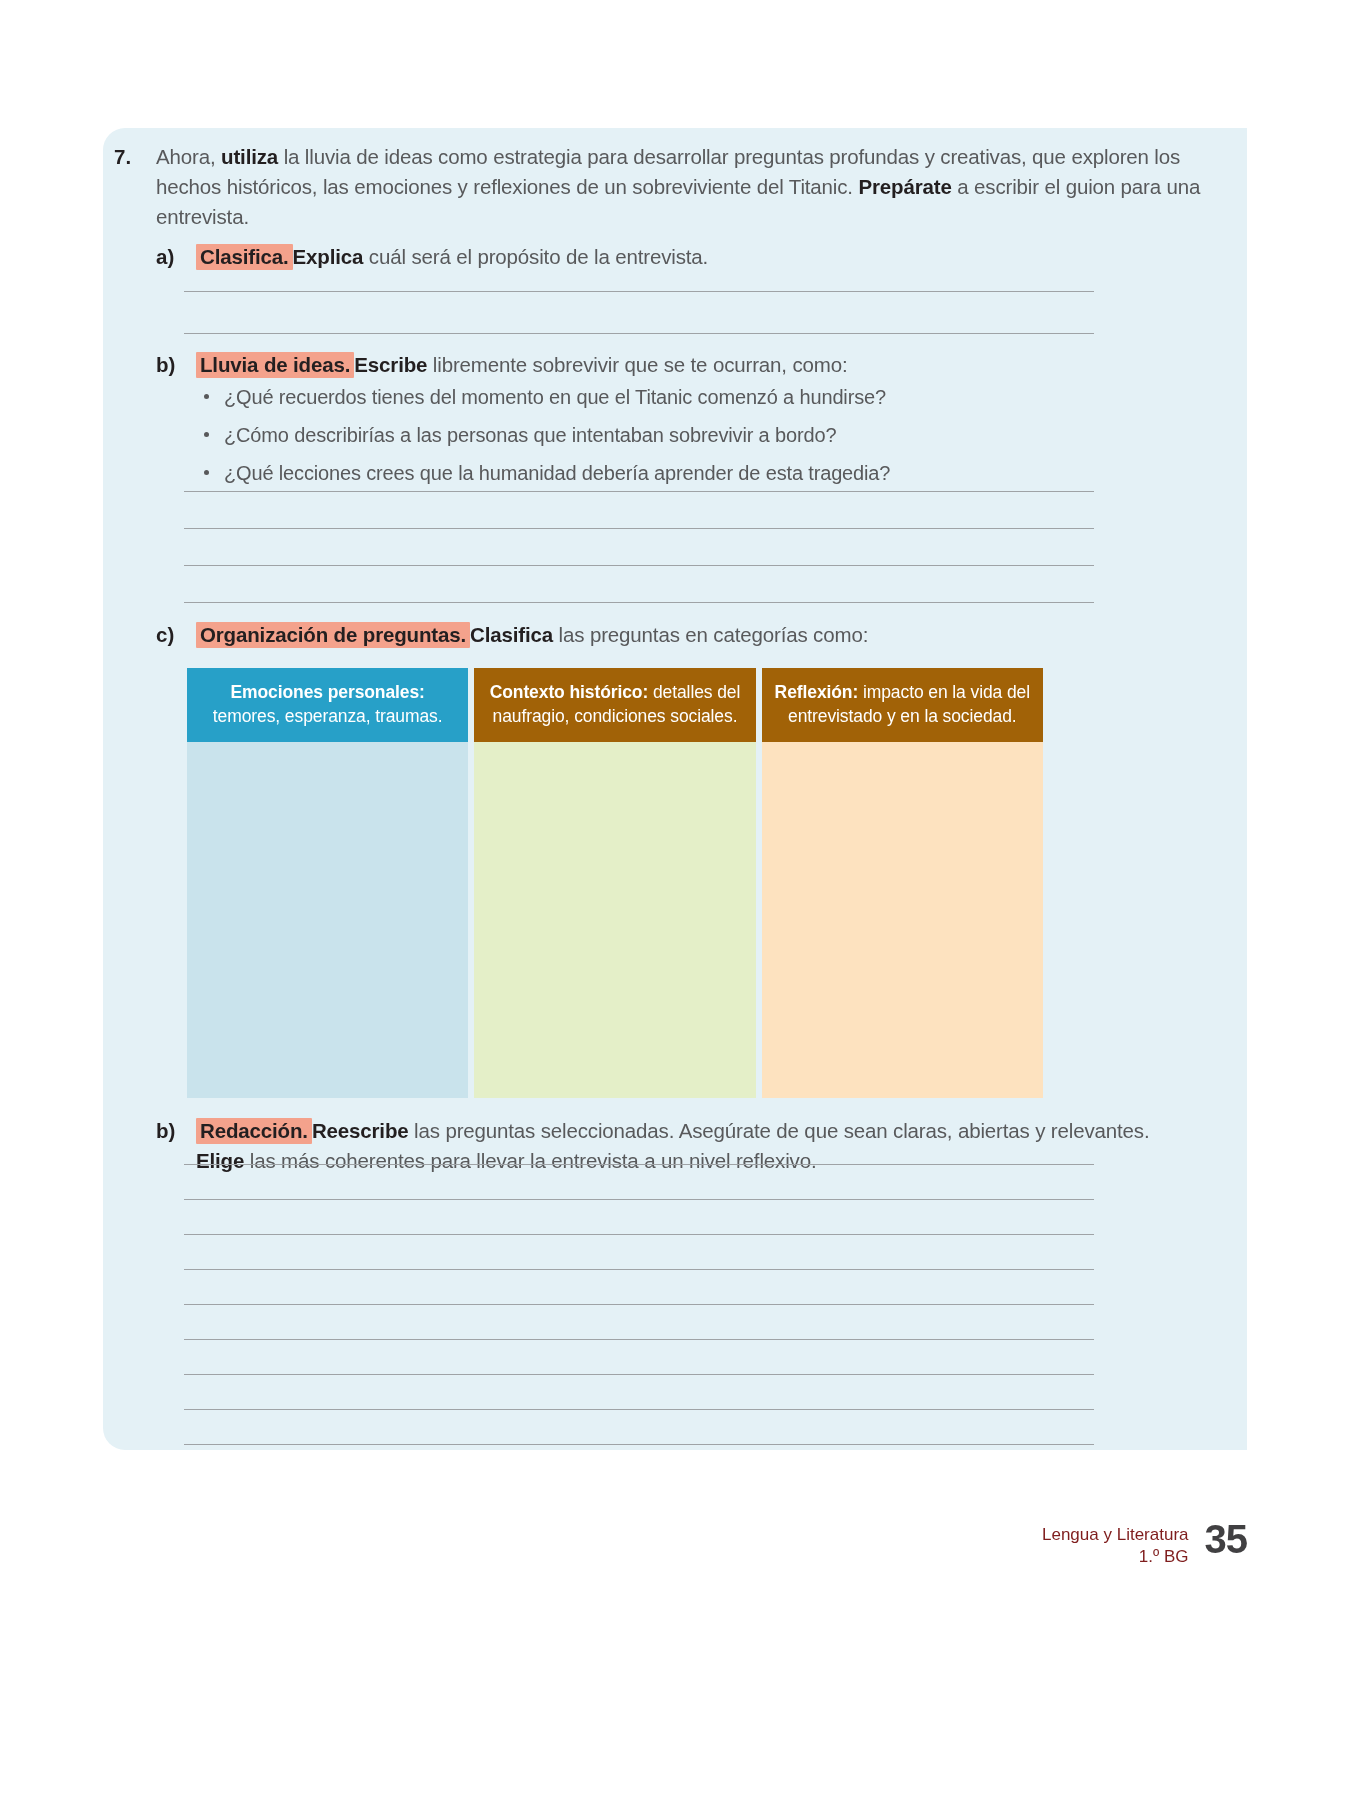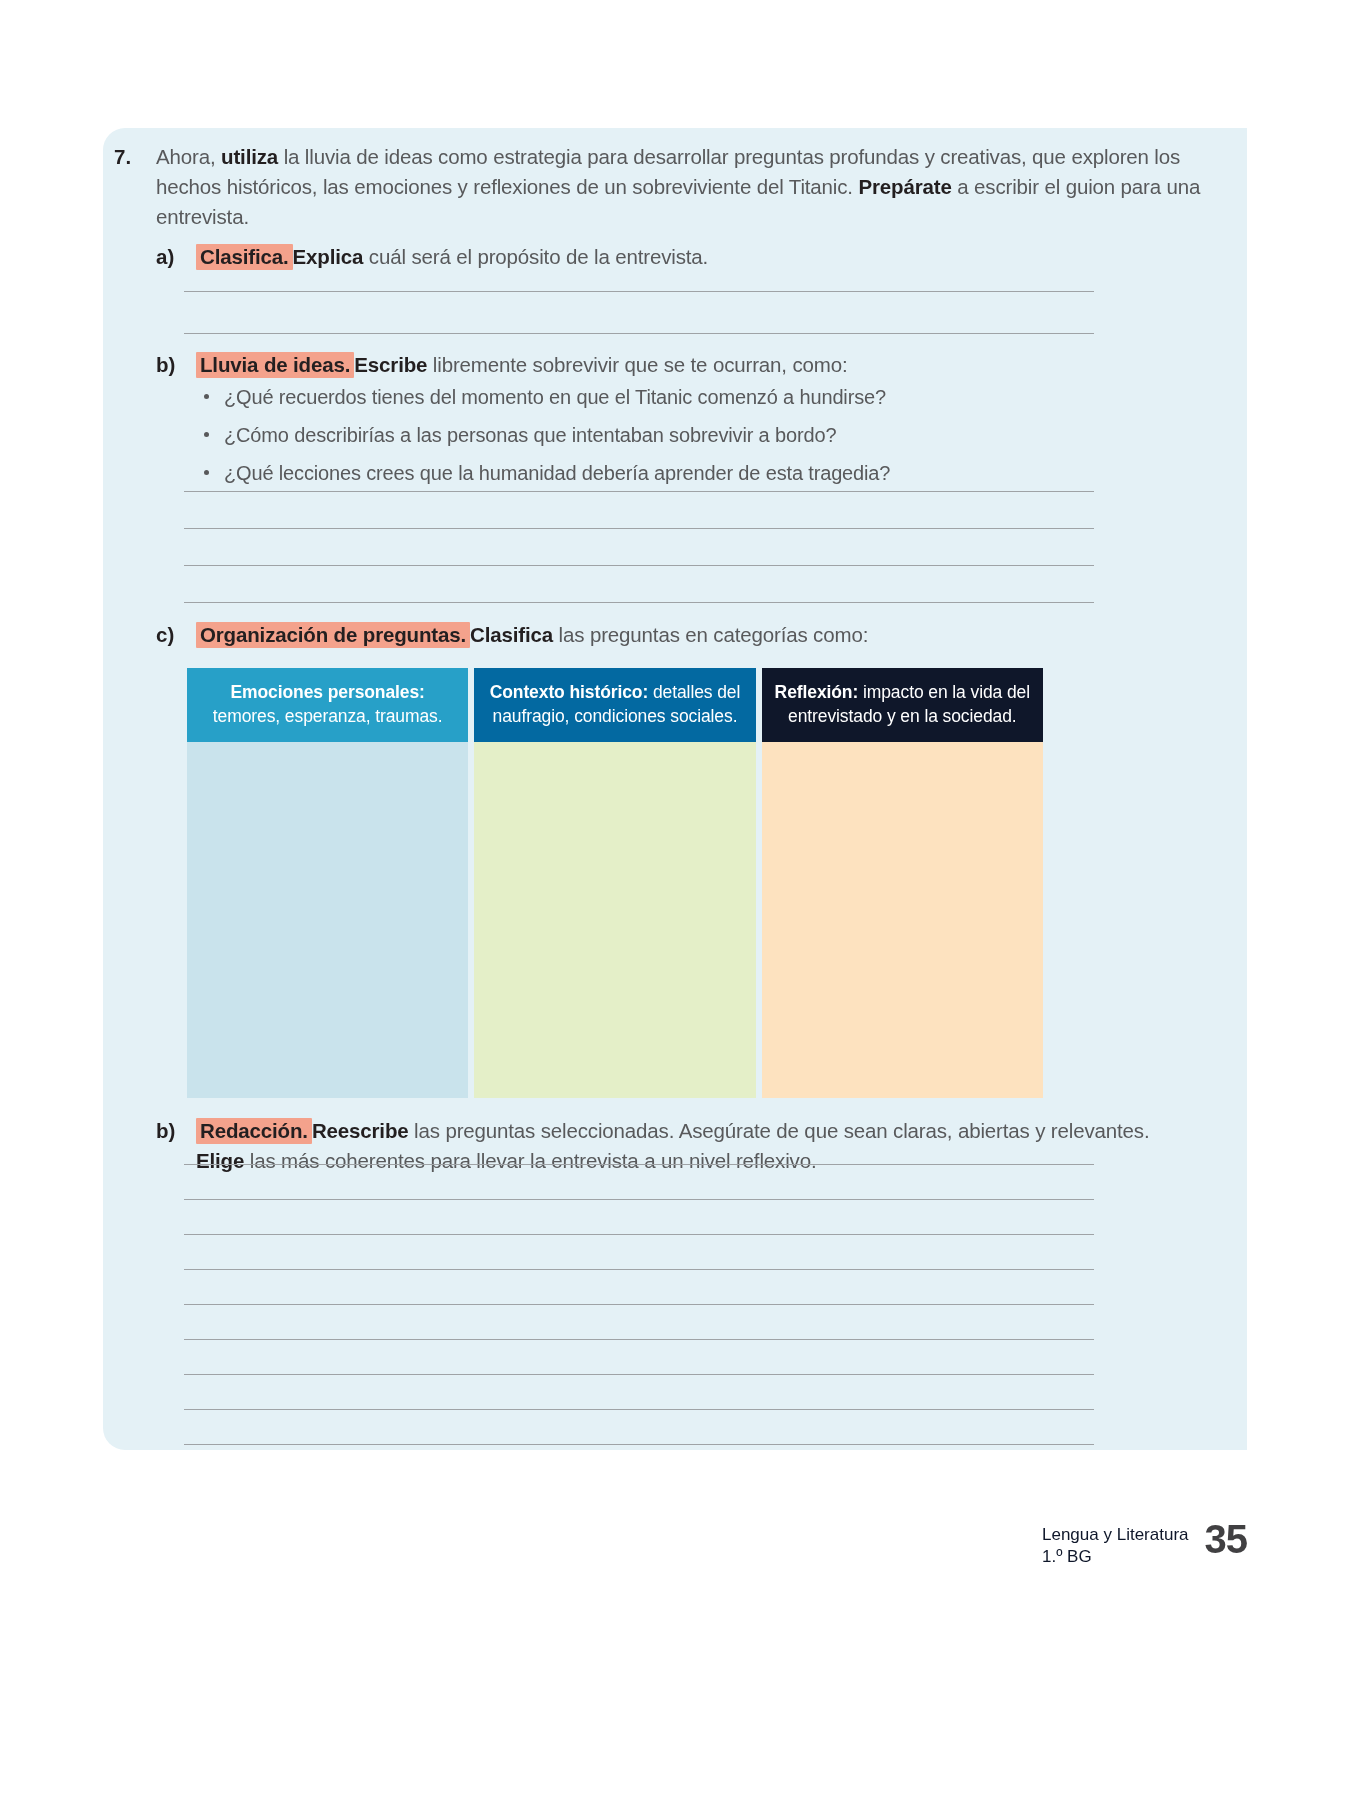--- a/index.html
+++ b/index.html
@@ -142,37 +142,38 @@
     text-align: center;
     letter-spacing: -0.1px;
     min-height: 48px;
     display: flex;
     align-items: center;
     justify-content: center;
   }
   .col-body { flex: 1 1 auto; }
   .c1 .col-head { background: #27a0c8; }
   .c1 .col-body { background: #c9e3ec; }
-  .c2 .col-head { background: #0369a1; }
+  .c2 .col-head { background: #a16207; }
   .c2 .col-body { background: #e4efc8; }
-  .c3 .col-head { background: #0f172a; }
+  .c3 .col-head { background: #a16207; }
   .c3 .col-body { background: #fde2bf; }
   .col-head .lead { font-weight: bold; }
 
   
   #footer {
     position: absolute;
     right: 103px;
     bottom: 232px;
     display: flex;
     align-items: flex-start;
     gap: 16px;
   }
   #footer-text {
-    color: #0f172a;
+    text-align: right;
+    color: #7f1d1d;
     font-size: 17px;
     line-height: 22px;
     padding-top: 6px;
   }
   #footer-page {
     font-size: 40px;
     font-weight: bold;
     color: #414042;
     line-height: 42px;
     letter-spacing: -1px;

